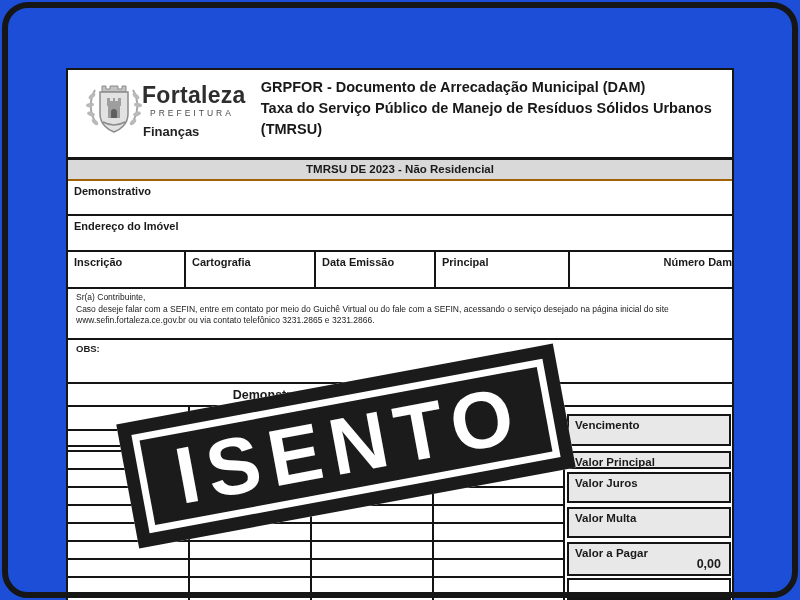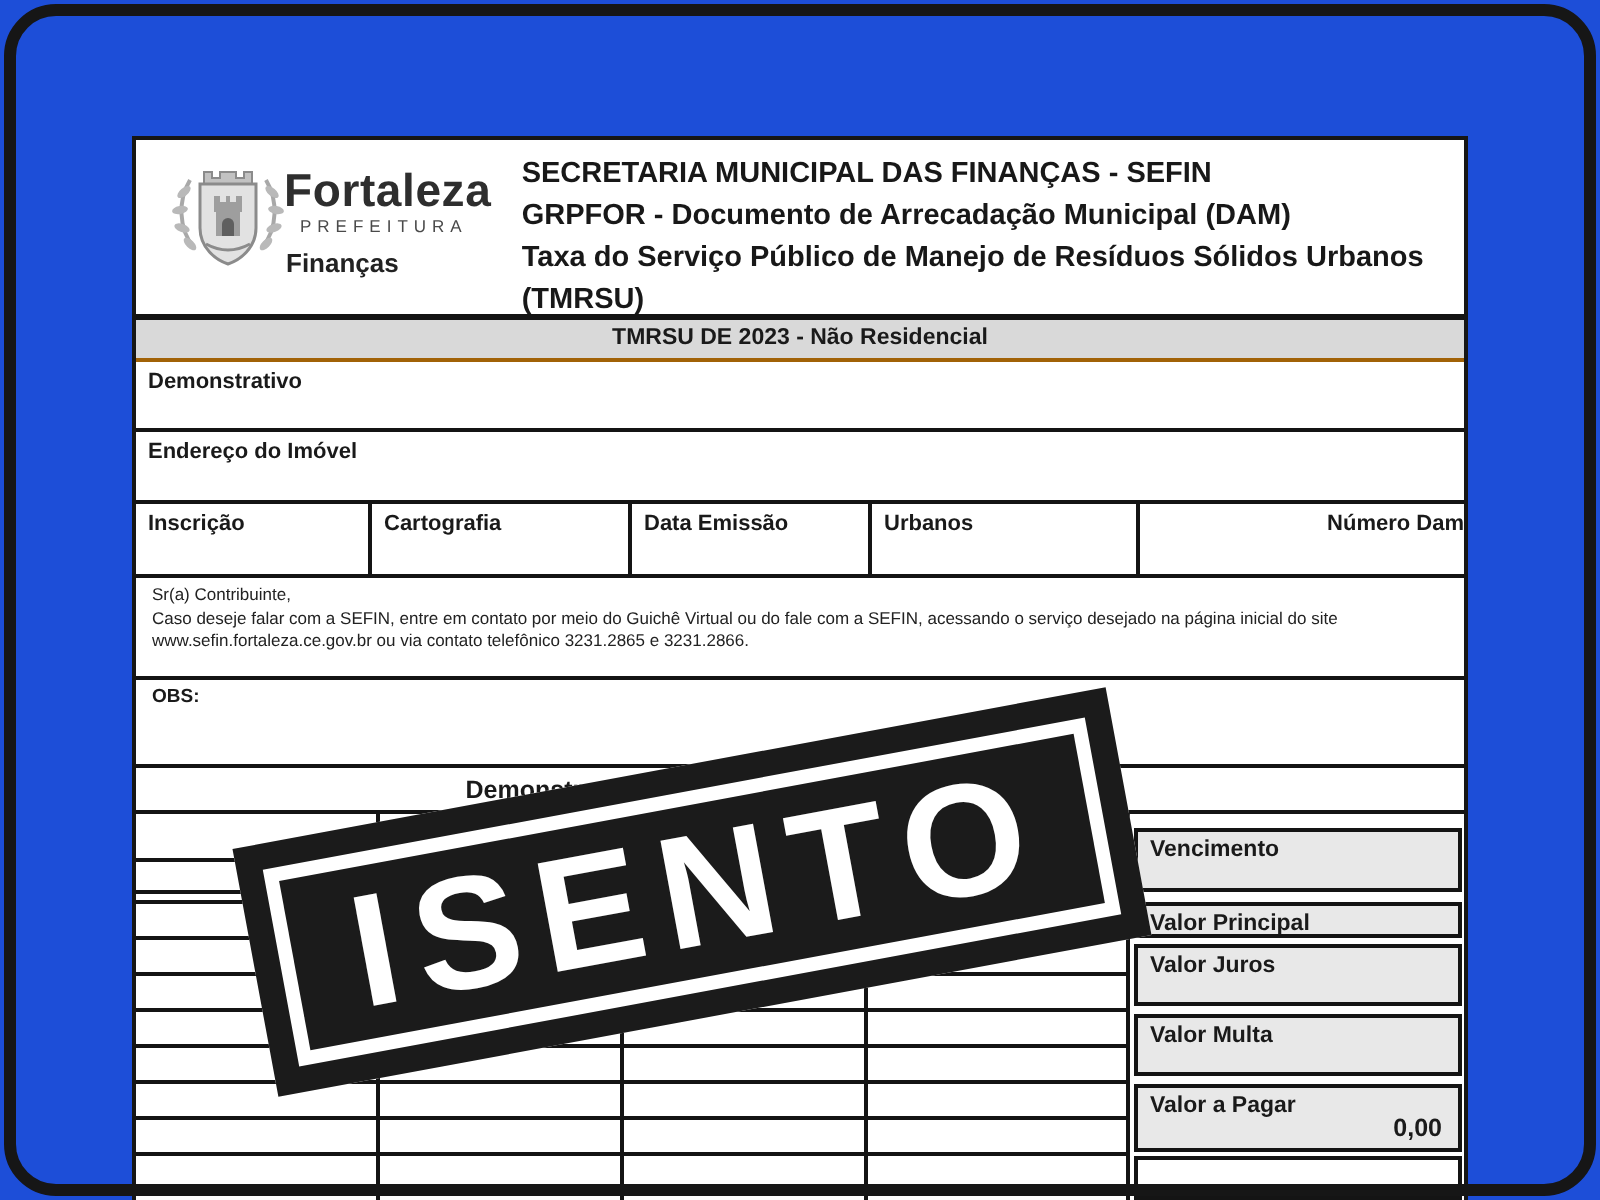--- a/index.html
+++ b/index.html
@@ -102,40 +102,39 @@
           <path d="M22 20 h3 v3 h3 v-3 h2 v3 h3 v-3 h3 v8 h-14 Z" fill="#9e9e9e"></path>
           <rect x="23" y="28" width="12" height="12" fill="#9e9e9e"></rect>
           <path d="M26 40 h6 v-6 a3 3 0 0 0 -6 0 Z" fill="#5f5f5f"></path>
           <path d="M18 44 q11 6 22 0" fill="none" stroke="#8b8b8b" stroke-width="1.5"></path>
         </svg>
         <div class="logo-city">Fortaleza</div>
         <div class="logo-sub">PREFEITURA</div>
         <div class="logo-dep">Finanças</div>
       </div>
       <div class="titles">
-        <div>SECRETARIA MUNICIPAL DAS FINANÇAS - SEFIN</div>
         <div>GRPFOR - Documento de Arrecadação Municipal (DAM)</div>
         <div>Taxa do Serviço Público de Manejo de Resíduos Sólidos Urbanos (TMRSU)</div>
       </div>
     </div>
 
     <div class="banner">TMRSU DE 2023 - Não Residencial</div>
 
     <div class="fieldbox f-contrib">
       <span>Demonstrativo</span>
     </div>
     <div class="fieldbox f-ender">
       <span>Endereço do Imóvel</span>
     </div>
 
     <div class="cols-row">
       <div class="cell c0">Inscrição</div>
       <div class="cell c1">Cartografia</div>
       <div class="cell c2">Data Emissão</div>
-      <div class="cell c3">Urbanos</div>
+      <div class="cell c3">Principal</div>
       <div class="cell c4">Número Dam</div>
     </div>
 
     <div class="note">
       <div>Sr(a) Contribuinte,</div>
       <div>Caso deseje falar com a SEFIN, entre em contato por meio do Guichê Virtual ou do fale com a SEFIN, acessando o serviço desejado na página inicial do site</div>
       <div>www.sefin.fortaleza.ce.gov.br ou via contato telefônico 3231.2865 e 3231.2866.</div>
     </div>
 
     <div class="obs">

